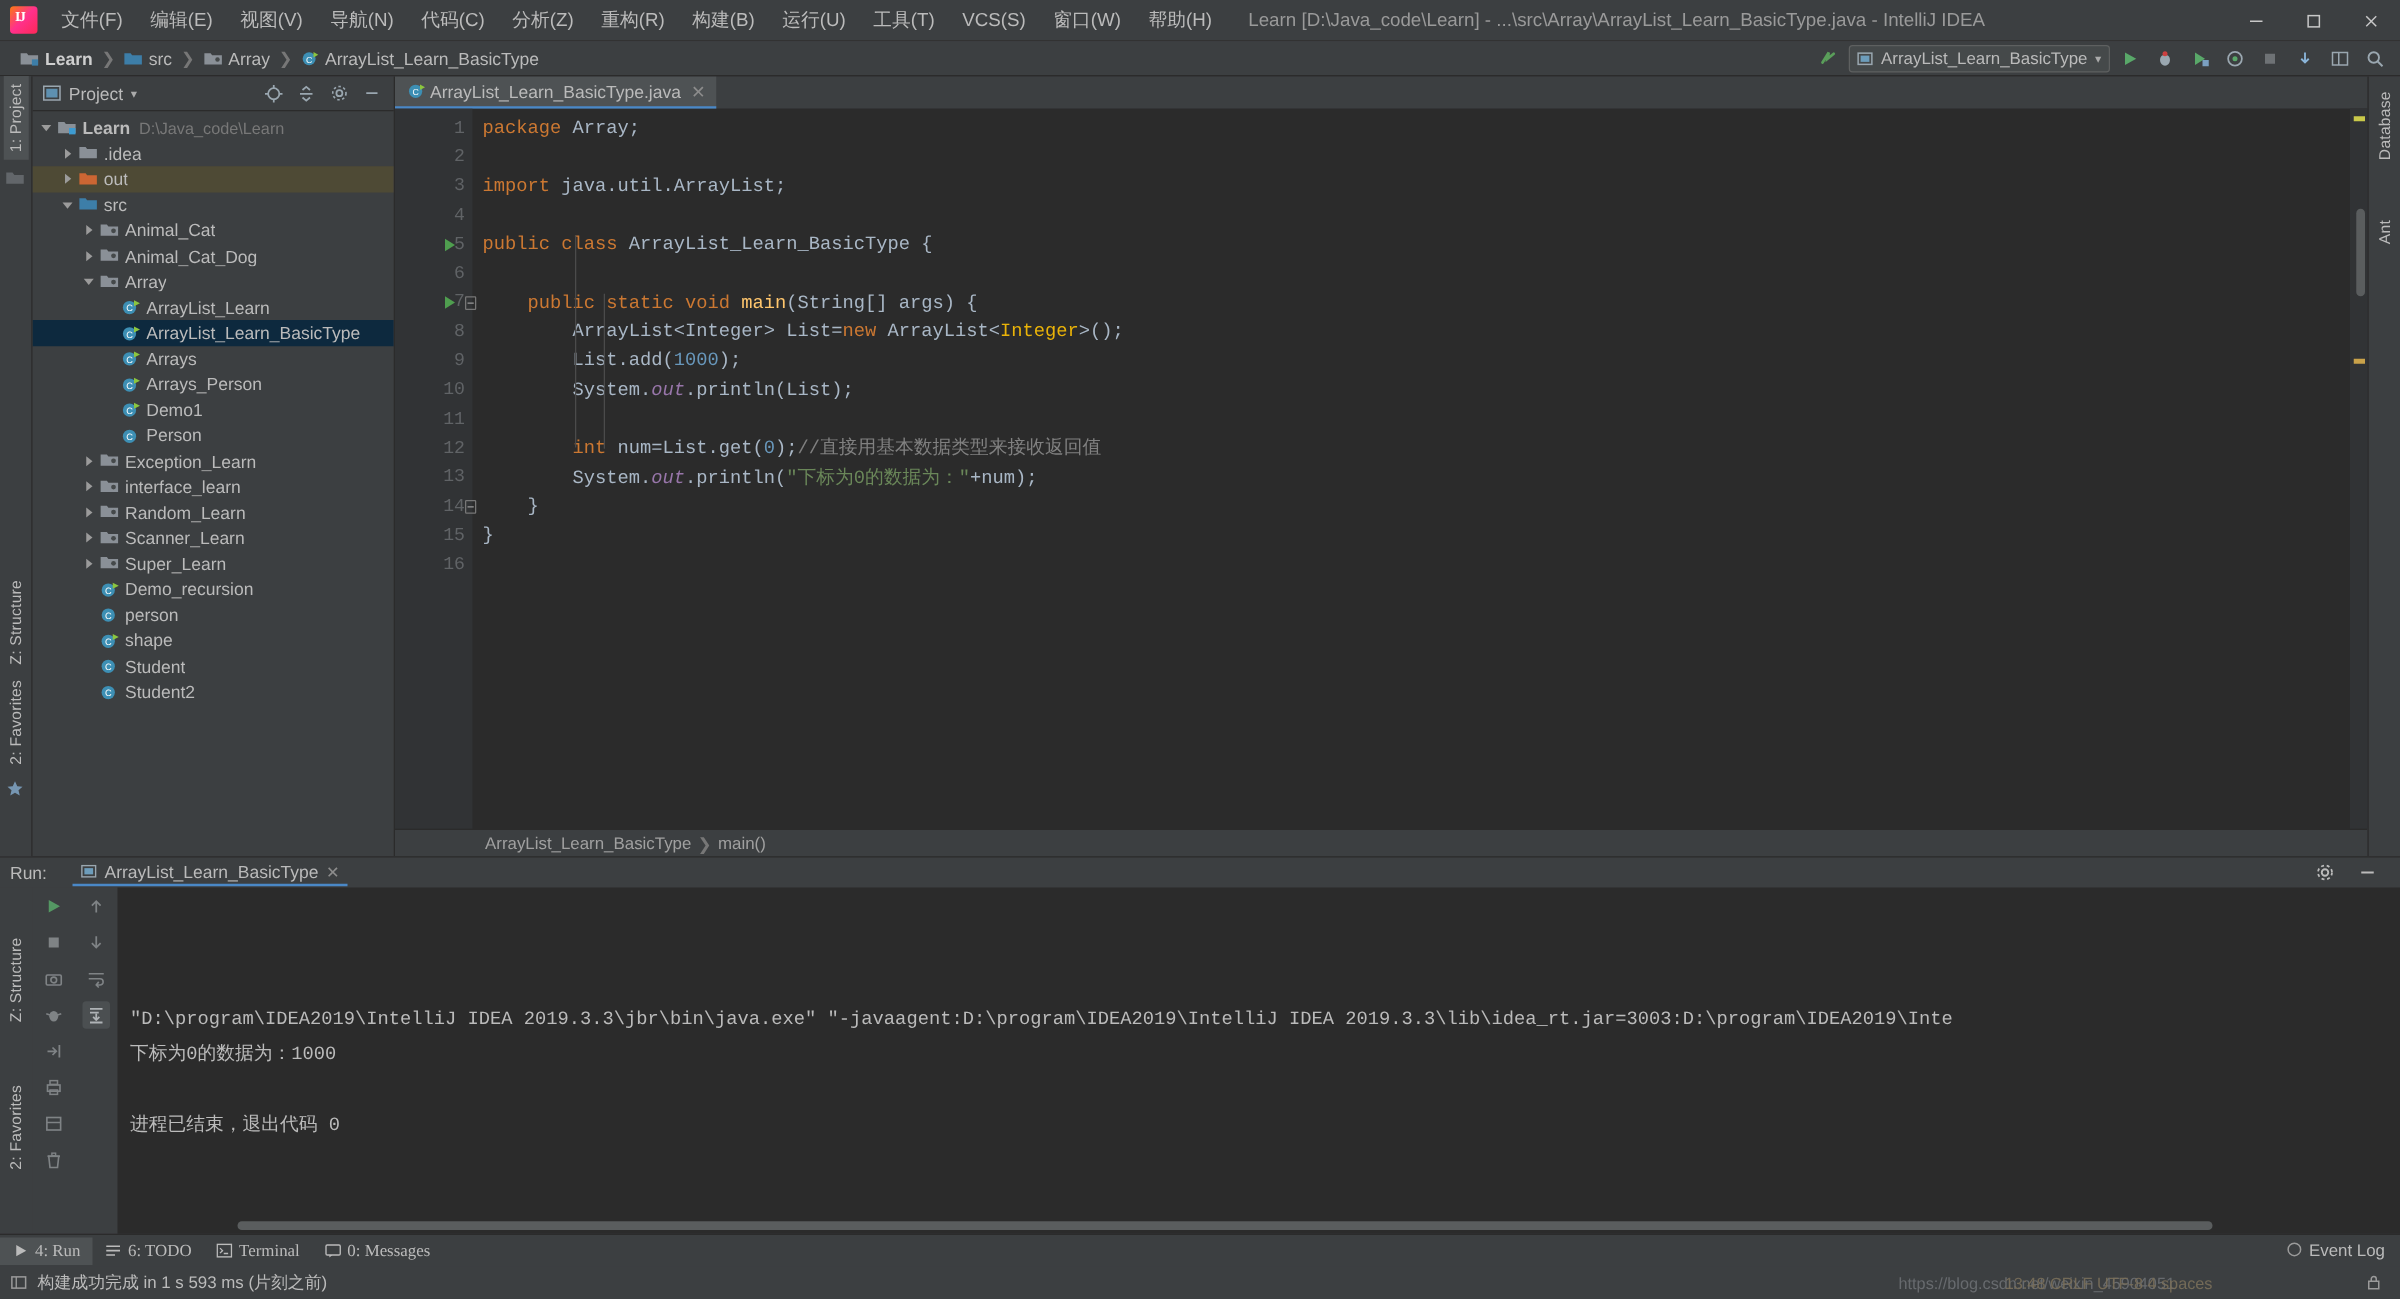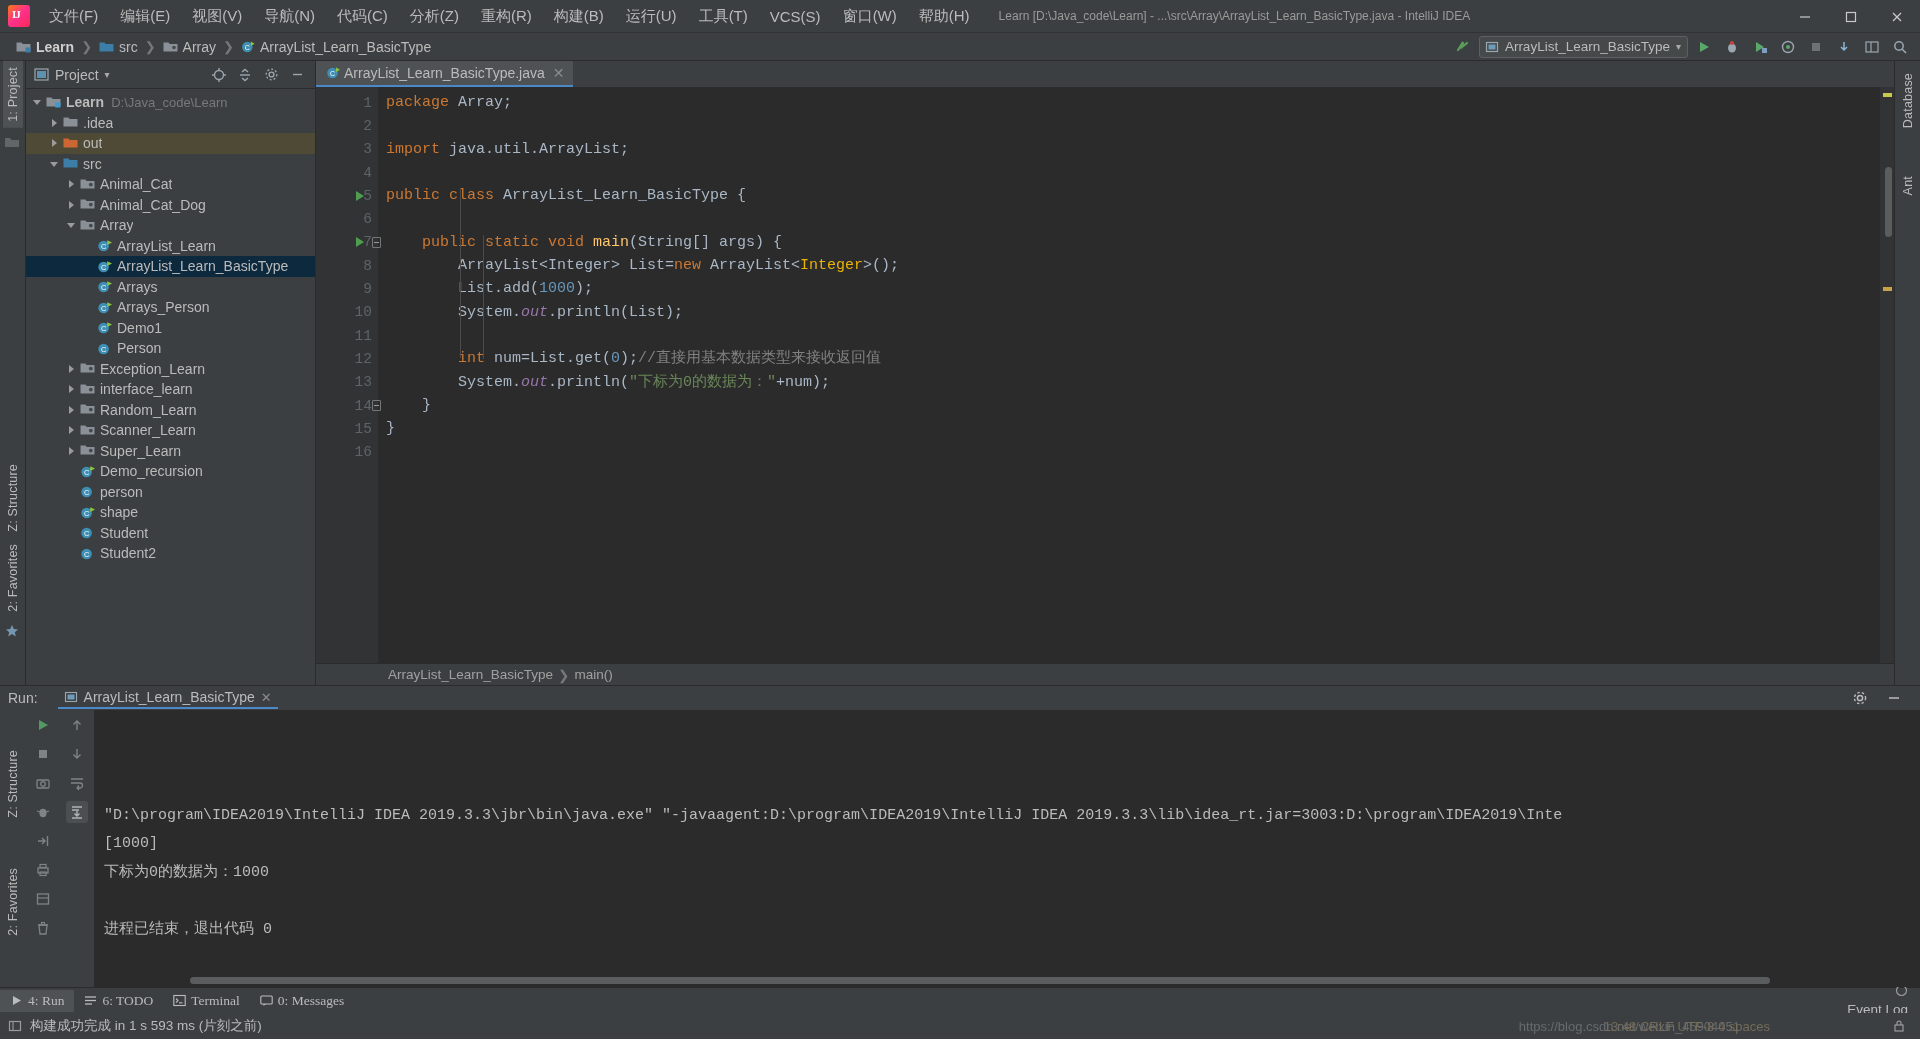--- a/index.html
+++ b/index.html
@@ -23,21 +23,21 @@
     background:linear-gradient(135deg,#f97a12 0%,#ff318c 48%,#fe2857 100%);
   }
   .ij-logo .ij{
     position:absolute; left:4px; top:3px; color:#fff; font-size:11px;
     font-weight:bold; font-family:"Liberation Serif",serif; letter-spacing:-1px;
   }
   .menu-item{
     font-size:15px; color:#bbbbbb; padding:4px 11px; cursor:default; white-space:nowrap;
   }
   .win-title{
-    font-size:12px; color:#9a9a9a; margin-left:18px; white-space:nowrap;
+    font-size:15px; color:#9a9a9a; margin-left:18px; white-space:nowrap;
   }
   .win-btns{ position:absolute; right:0; top:0; height:33px; display:flex; align-items:center; }
   .win-btn{ width:46px; height:33px; display:flex; align-items:center; justify-content:center; color:#c8c8c8; font-size:16px;}
 
   
   .navbar{
     height:28px; background:#3c3f41; display:flex; align-items:center;
     flex:0 0 28px; border-bottom:1px solid #2b2b2b; position:relative;
   }
   .crumbs{ display:flex; align-items:center; padding-left:12px; gap:0px; }
@@ -808,21 +808,21 @@
         <div class="rt on">
           <svg width="16" height="16" viewBox="0 0 16 16">
               <path d="M3 3 h10 M3 6 h7 M8 7 v5 M5.5 9.5 l2.5 2.5 l2.5 -2.5" stroke="#c4c8cb" stroke-width="1.4" fill="none"></path>
               <line x1="3" y1="14" x2="13" y2="14" stroke="#c4c8cb" stroke-width="1.5"></line>
             </svg>
         </div>
       </div>
 
       <div class="console" id="console">
         <div class="hsb"></div>
-      <div style="white-space: pre;">"D:\program\IDEA2019\IntelliJ IDEA 2019.3.3\jbr\bin\java.exe" "-javaagent:D:\program\IDEA2019\IntelliJ IDEA 2019.3.3\lib\idea_rt.jar=3003:D:\program\IDEA2019\Inte</div><div style="white-space: pre;">[1000]</div><div style="white-space: pre;">下标为0的数据为：1000</div><div style="white-space: pre;">&nbsp;</div><div style="white-space: pre;">进程已结束，退出代码 0</div></div>
+      <div style="white-space: pre;">"D:\program\IDEA2019\IntelliJ IDEA 2019.3.3\jbr\bin\java.exe" "-javaagent:D:\program\IDEA2019\IntelliJ IDEA 2019.3.3\lib\idea_rt.jar=3003:D:\program\IDEA2019\Inte</div><div style="white-space: pre;">下标为0的数据为：1000</div><div style="white-space: pre;">&nbsp;</div><div style="white-space: pre;">进程已结束，退出代码 0</div></div>
     </div>
   </div>
 
   <div class="bottombar">
     <div id="btabs" style="display:flex;align-items:flex-start;font-family:Liberation Serif, serif;">
         <div class="btab active">
           <span style="display: flex;">
             <svg width="13" height="13" viewBox="0 0 13 13">
               <polygon points="3,2 11,6.5 3,11" fill="#bbb"></polygon>
             </svg>
@@ -853,21 +853,21 @@
           <span style="display: flex;">
             <svg width="13" height="13" viewBox="0 0 13 13">
               <rect x="0.8" y="2" width="11.4" height="8" rx="1" fill="none" stroke="#bbb" stroke-width="1.1"></rect>
               <polygon points="3.5,10 3.5,12 6,10" fill="#bbb"></polygon>
             </svg>
           </span>
           <span>0: Messages</span>
         </div>
       </div>
     <div class="sp">
-      <span style="display:flex;align-items:flex-end;gap:5px;flex-direction:column;">
+      <span style="display:flex;align-items:flex-start;gap:5px;">
         <svg width="13" height="13" viewBox="0 0 13 13">
             <circle cx="6.5" cy="6.5" r="5" fill="none" stroke="#9a9a9a" stroke-width="1.2"></circle>
           </svg>
         <span>Event Log</span>
       </span>
     </div>
   </div>
 
   <div class="statusbar">
     <svg width="14" height="14" viewBox="0 0 14 14" style="margin-right:8px;">

